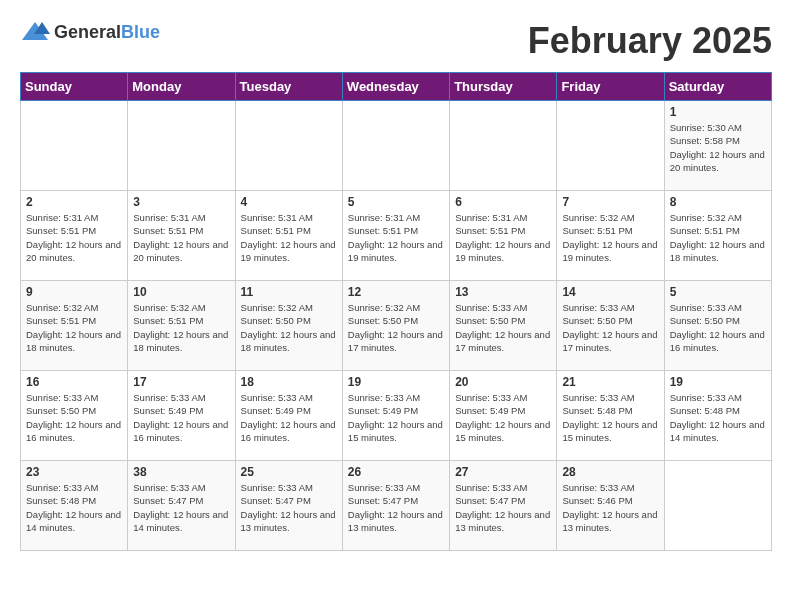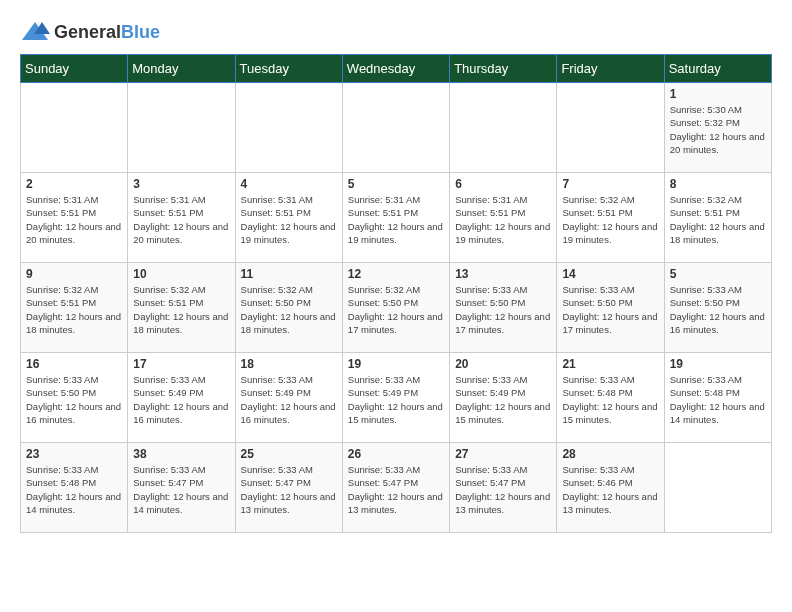--- a/index.html
+++ b/index.html
@@ -46,24 +46,24 @@
     .calendar-subtitle {
       font-size: 16px;
       color: #555;
     }
     table {
       width: 100%;
       border-collapse: collapse;
       border: 1px solid #ccc;
     }
     thead tr th {
-      background-color: #14532d;
+      background-color: #701a75;
       color: #fff;
       font-size: 13px;
-      font-weight: normal;
+      font-weight: bold;
       padding: 6px 4px;
       text-align: left;
       border: 1px solid #3a7fc1;
     }
     tbody tr td {
       border: 1px solid #ccc;
       vertical-align: top;
       padding: 4px 5px;
       font-size: 10px;
       color: #333;
@@ -100,20 +100,21 @@
   <div class="logo">
     <svg class="logo-icon" viewBox="0 0 30 24">
       <polygon points="15,2 28,20 2,20" fill="#4a90d9"></polygon>
       <polygon points="22,2 30,14 14,14" fill="#2a6db5"></polygon>
     </svg>
     <div>
       <span class="logo-text-general">General</span><span class="logo-text-blue">Blue</span>
     </div>
   </div>
   <div class="title-area">
+    <div class="calendar-title">February 2025</div>
   </div>
 </div>
 
 <table>
   <thead>
     <tr id="header-row">
     <th>Sunday</th>
         <th>Monday</th>
         <th>Tuesday</th>
         <th>Wednesday</th>
@@ -126,21 +127,21 @@
   <tr>
         <td class="empty-cell"></td>
         <td class="empty-cell"></td>
         <td class="empty-cell"></td>
         <td class="empty-cell"></td>
         <td class="empty-cell"></td>
         <td class="empty-cell"></td>
         <td>
           <span class="day-number">1</span>
           <div class="day-info" style="white-space: pre-line;">Sunrise: 5:30 AM
-Sunset: 5:32 PM
+Sunset: 5:58 PM
 Daylight: 12 hours and 20 minutes.</div>
         </td>
       </tr>
       <tr>
         <td>
           <span class="day-number">2</span>
           <div class="day-info" style="white-space: pre-line;">Sunrise: 5:31 AM
 Sunset: 5:51 PM
 Daylight: 12 hours and 20 minutes.</div>
         </td>

